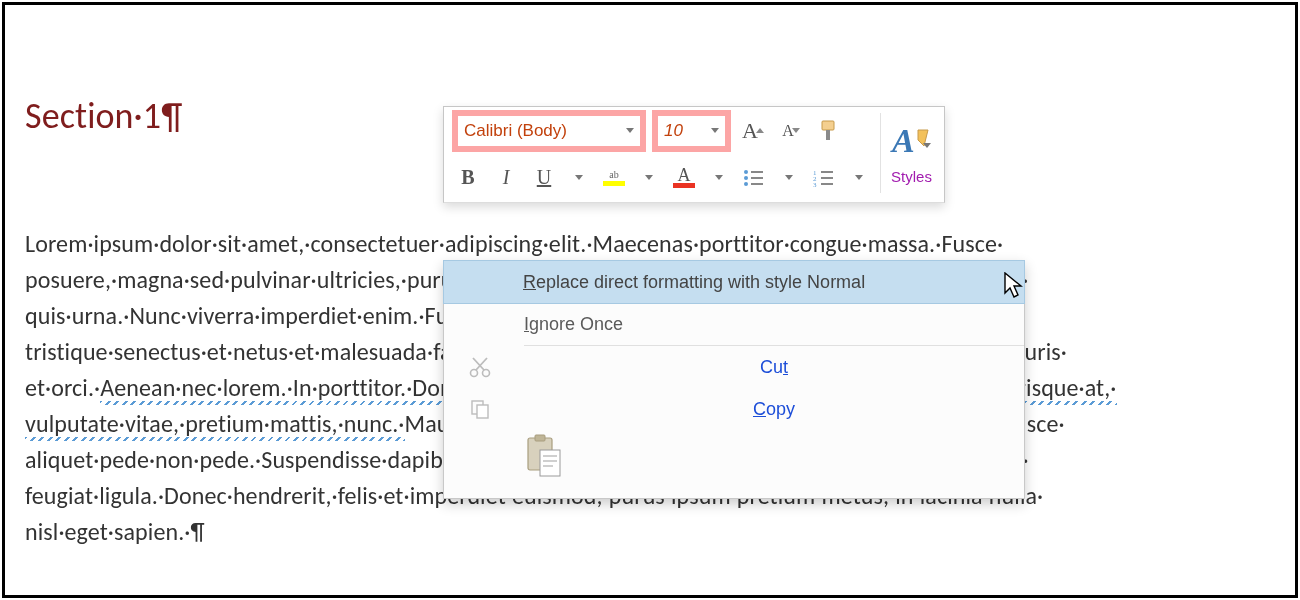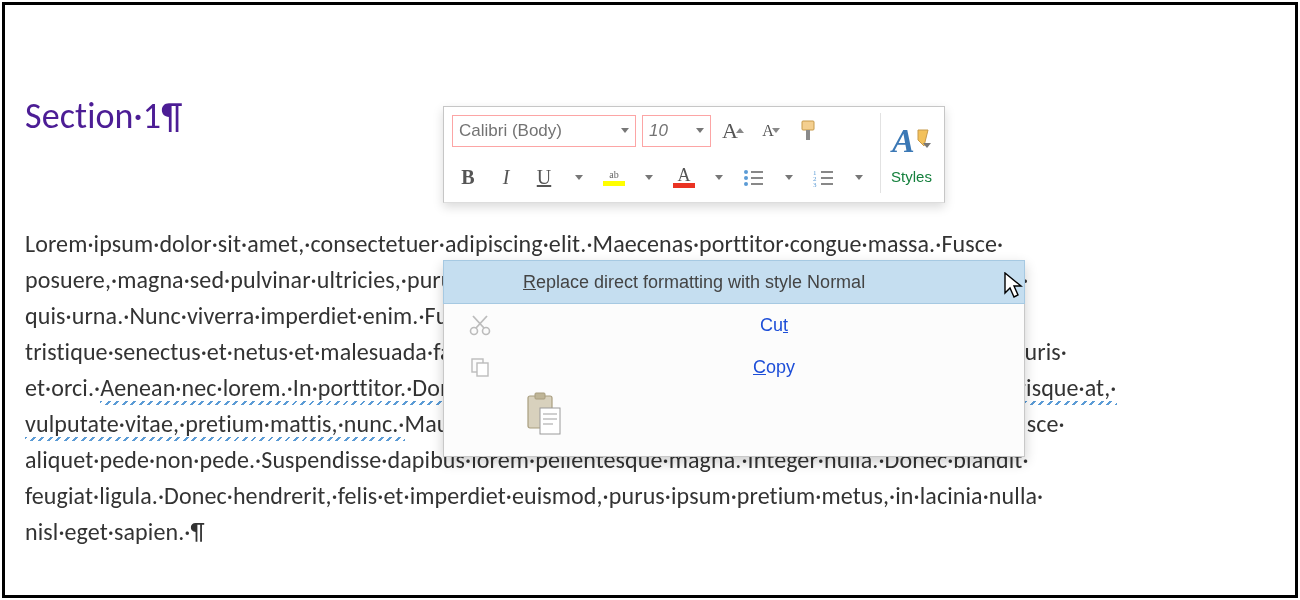--- a/index.html
+++ b/index.html
@@ -26,21 +26,21 @@
     right: 0;
     top: 15px;
     font-size: 24px;
     line-height: 36px;
     color: #333;
     letter-spacing: 0.1px;
     white-space: pre-wrap;
   }
   .heading {
     font-family: "Calibri Light", Calibri, sans-serif;
-    color: #4c1d95;
+    color: #7f1d1d;
     font-size: 36px;
     line-height: 48px;
     margin-bottom: 14px;
   }
   .para {
     margin-bottom: 36px;
   }
   .squig {
     position: relative;
   }
@@ -72,27 +72,27 @@
   }
   .mt-row1, .mt-row2 {
     display: flex;
     align-items: center;
     height: 47px;
     padding: 0 8px;
     gap: 6px;
   }
   .mt-field {
     height: 30px;
-    border: 1px solid #fca5a5;
+    border: 6px solid #fca5a5;
     display: flex;
     align-items: center;
     justify-content: space-between;
     padding: 0 6px;
     font-size: 17px;
-    color: #737373;
+    color: #c2410c;
     background: #fff;
   }
   .mt-font { width: 170px; }
   .mt-size { width: 55px; font-style: italic; }
   .caret-down {
     width: 0; height: 0;
     border-left: 4px solid transparent;
     border-right: 4px solid transparent;
     border-top: 5px solid #777;
   }
@@ -112,21 +112,21 @@
     display: flex;
     flex-direction: column;
     align-items: center;
     justify-content: center;
     border-left: 1px solid #e2e2e2;
     margin-left: auto;
     margin-top: 6px;
     margin-right: 2px;
   }
   .mt-styles svg { margin-bottom: 2px; }
-  .mt-styles .lbl { font-size: 15px; color: #15803d; }
+  .mt-styles .lbl { font-size: 15px; color: #a21caf; }
   .mt-wrap {
     display: flex;
     width: 100%;
   }
   .mt-left {
     flex: 1;
   }
   
   .ctx-menu {
     position: absolute;
@@ -282,20 +282,23 @@
         </svg>
         <span style="margin-left:30px;margin-top:-14px"><span class="caret-down"></span></span>
         <span class="lbl">Styles</span>
       </div>
     </div>
   </div>
 
   <div class="ctx-menu">
     <div class="ctx-item hover">
       <span><span class="mnemonic">R</span><span>eplace direct formatting with style Normal</span></span>
+    </div>
+    <div class="ctx-item">
+      <span><span></span><span class="mnemonic">I</span><span>gnore Once</span></span>
     </div>
     <div class="ctx-sep"></div>
     <div class="ctx-item disabled">
       <span class="icon-slot">
         <svg width="24" height="24" viewBox="0 0 24 24">
           <circle cx="6" cy="18" r="3.5" fill="none" stroke="#bcbcbc" stroke-width="1.6"></circle>
           <circle cx="18" cy="18" r="3.5" fill="none" stroke="#bcbcbc" stroke-width="1.6"></circle>
           <line x1="8" y1="15" x2="19" y2="3" stroke="#bcbcbc" stroke-width="1.8"></line>
           <line x1="16" y1="15" x2="5" y2="3" stroke="#bcbcbc" stroke-width="1.8"></line>
         </svg>

